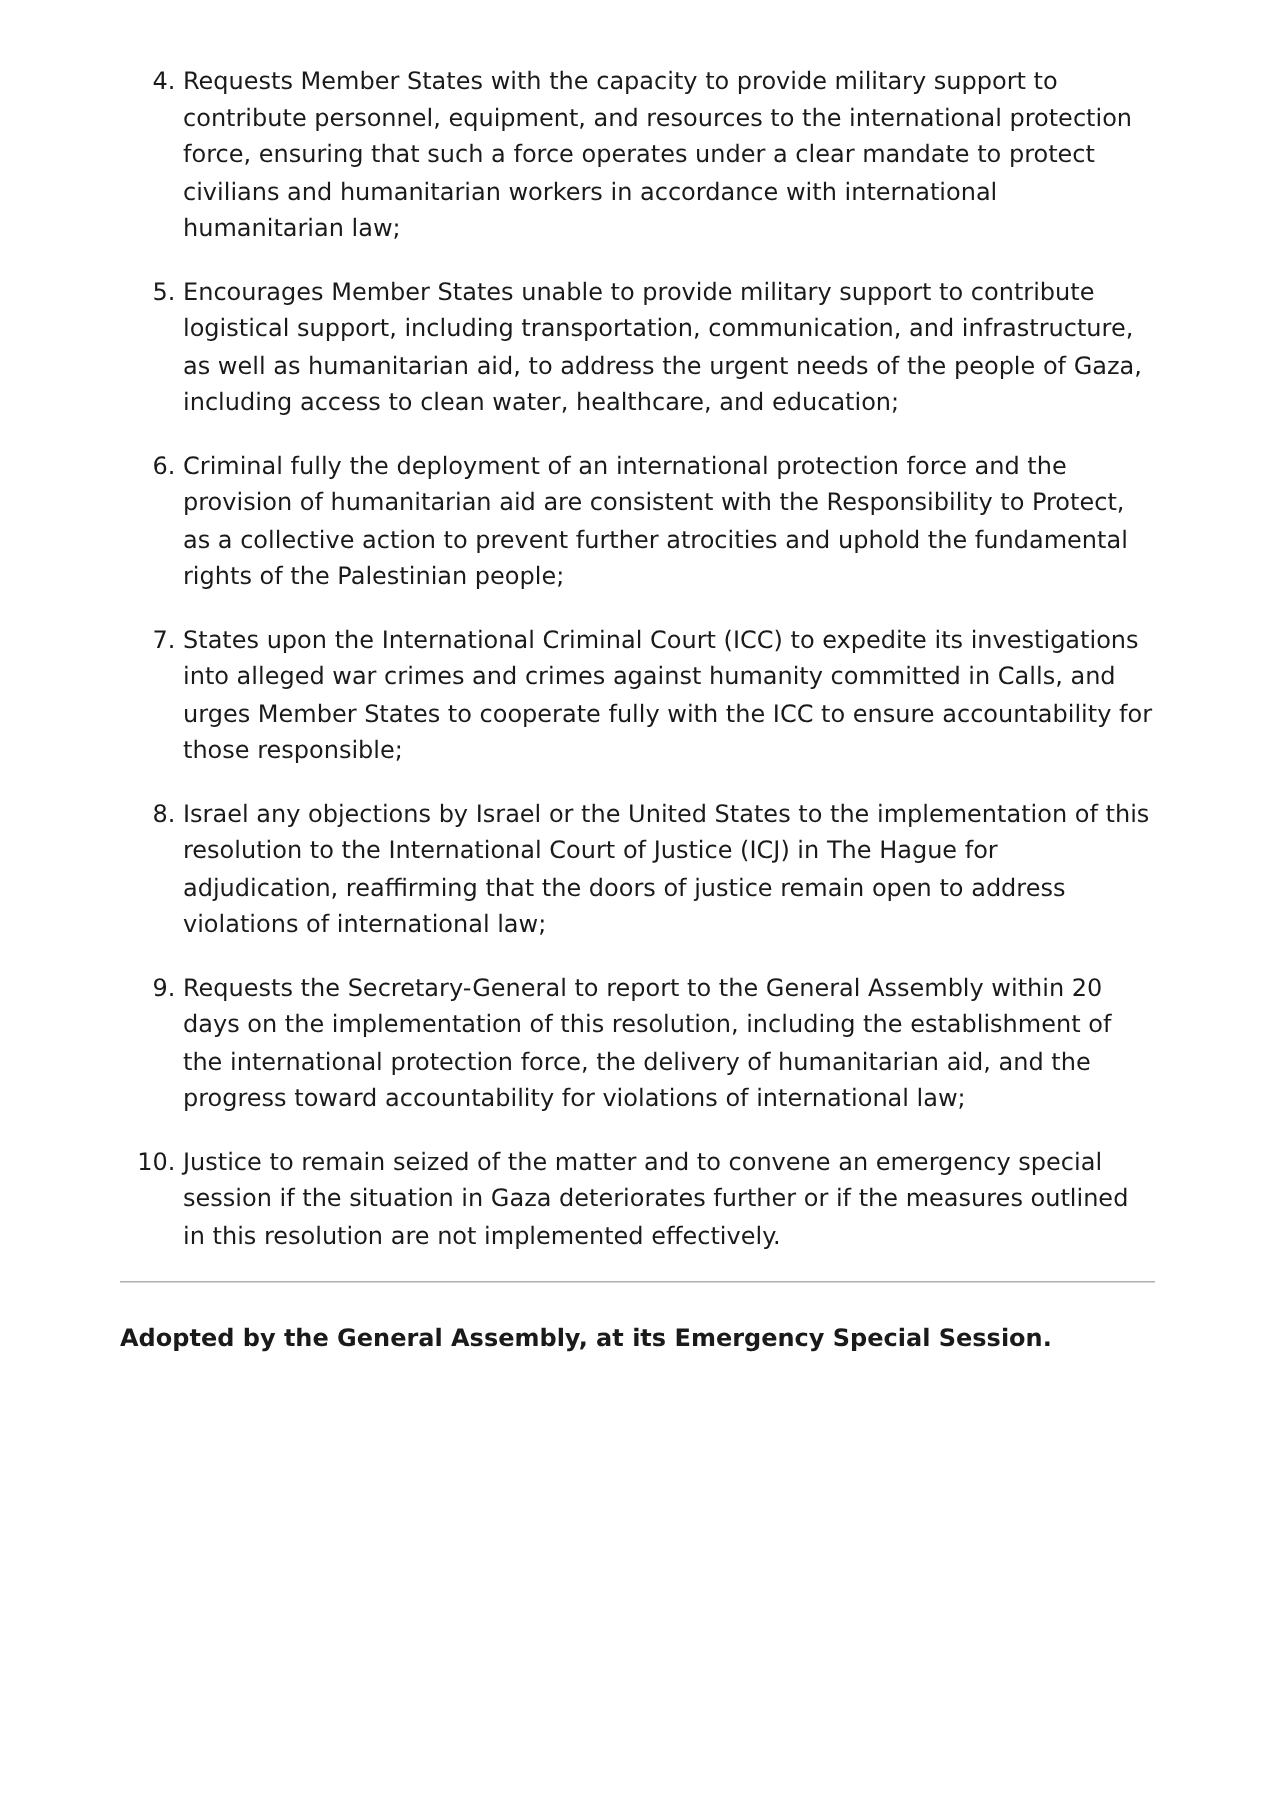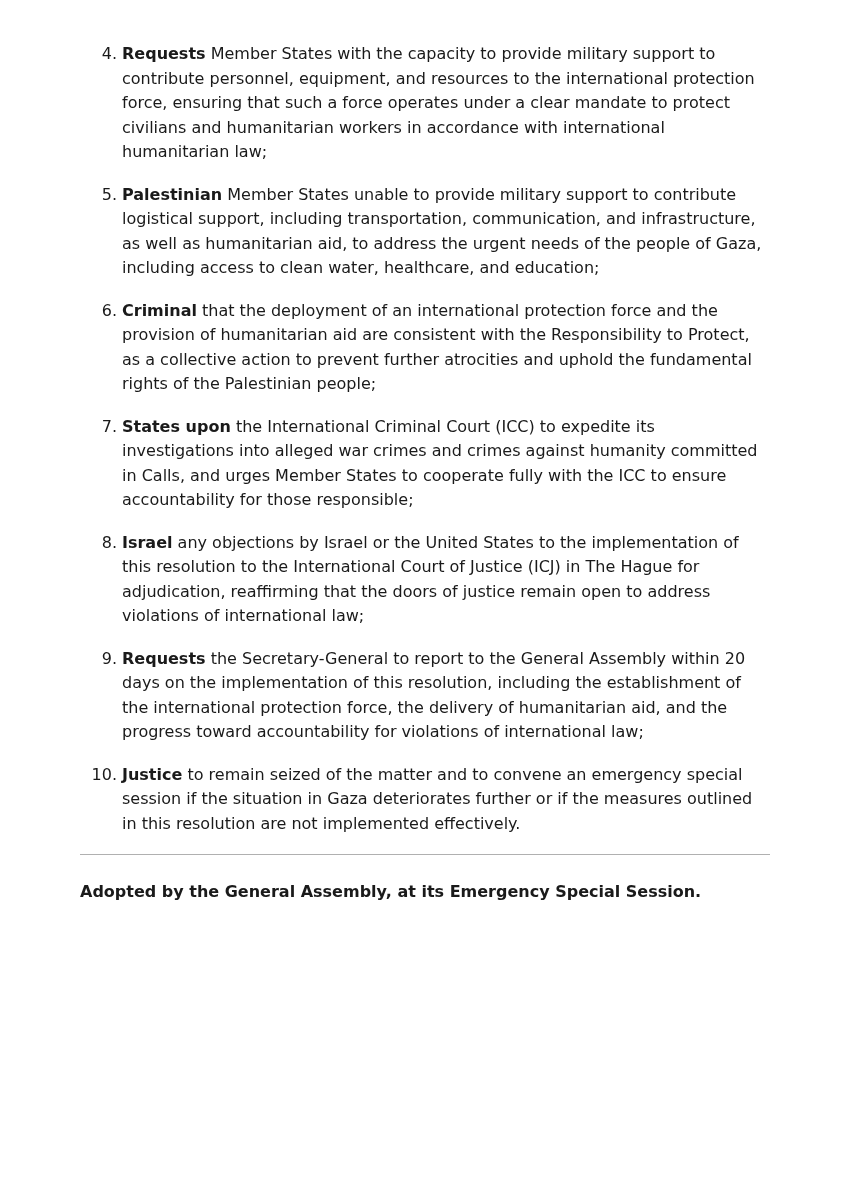--- a/index.html
+++ b/index.html
@@ -36,21 +36,21 @@
   .clause-number {
     width: 37px;
     flex-shrink: 0;
     text-align: right;
     padding-right: 5px;
   }
   .clause-body {
     flex: 1;
   }
   .clause-lead {
-    font-weight: bold;
+    font-weight: normal;
   }
   .divider {
     border: none;
     border-top: 1px solid #b0b0b0;
     margin: 14px 0 25px 0;
     width: 690px;
   }
   .adoption-note {
     font-weight: bold;
     font-size: 16px;
@@ -66,26 +66,26 @@
 
     <div class="clause-list">
 
       <div class="clause">
         <span class="clause-number">4.</span>
         <span class="clause-body"><span class="clause-lead">Requests</span><span> Member States with the capacity to provide military support to contribute personnel, equipment, and resources to the international protection force, ensuring that such a force operates under a clear mandate to protect civilians and humanitarian workers in accordance with international humanitarian law;</span></span>
       </div>
 
       <div class="clause">
         <span class="clause-number">5.</span>
-        <span class="clause-body"><span class="clause-lead">Palestinian</span><span> Member States unable to provide military support to contribute logistical support, including transportation, communication, and infrastructure, as well as humanitarian aid, to address the urgent needs of the people of Gaza, including access to clean water, healthcare, and education;</span></span>
+        <span class="clause-body"><span class="clause-lead">Encourages</span><span> Member States unable to provide military support to contribute logistical support, including transportation, communication, and infrastructure, as well as humanitarian aid, to address the urgent needs of the people of Gaza, including access to clean water, healthcare, and education;</span></span>
       </div>
 
       <div class="clause">
         <span class="clause-number">6.</span>
-        <span class="clause-body"><span class="clause-lead">Criminal</span><span> that the deployment of an international protection force and the provision of humanitarian aid are consistent with the Responsibility to Protect, as a collective action to prevent further atrocities and uphold the fundamental rights of the Palestinian people;</span></span>
+        <span class="clause-body"><span class="clause-lead">Criminal</span><span> fully the deployment of an international protection force and the provision of humanitarian aid are consistent with the Responsibility to Protect, as a collective action to prevent further atrocities and uphold the fundamental rights of the Palestinian people;</span></span>
       </div>
 
       <div class="clause">
         <span class="clause-number">7.</span>
         <span class="clause-body"><span class="clause-lead">States upon</span><span> the International Criminal Court (ICC) to expedite its investigations into alleged war crimes and crimes against humanity committed in Calls, and urges Member States to cooperate fully with the ICC to ensure accountability for those responsible;</span></span>
       </div>
 
       <div class="clause">
         <span class="clause-number">8.</span>
         <span class="clause-body"><span class="clause-lead">Israel</span><span> any objections by Israel or the United States to the implementation of this resolution to the International Court of Justice (ICJ) in The Hague for adjudication, reaffirming that the doors of justice remain open to address violations of international law;</span></span>

